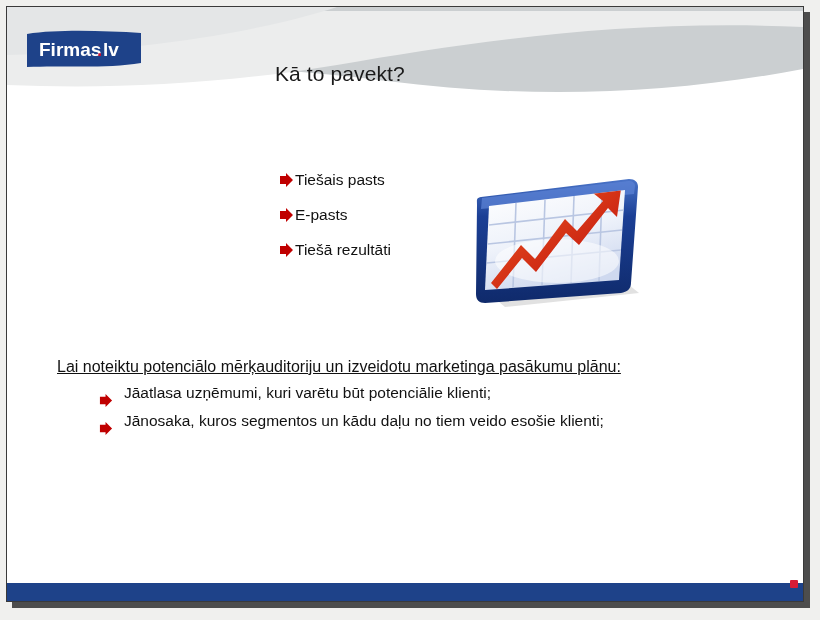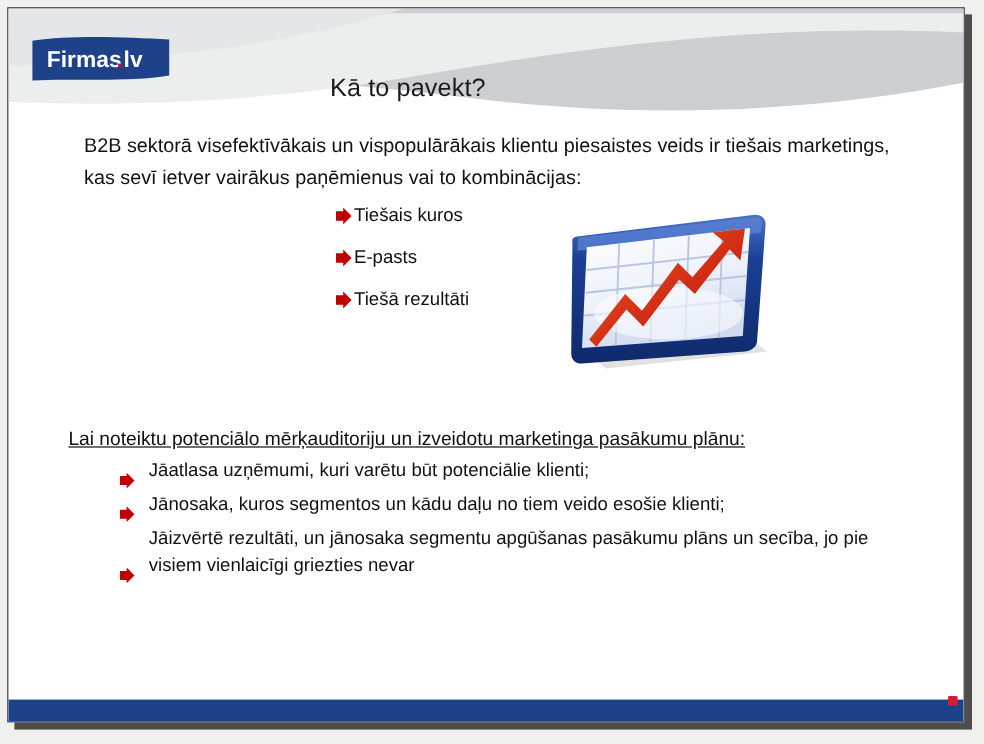--- a/index.html
+++ b/index.html
@@ -197,30 +197,29 @@
       <svg width="118" height="42" viewBox="0 0 118 42">
         <path d="M2,5 C35,0 80,2 116,4 L116,34 C80,40 35,36 2,38 Z" fill="#1e4289"></path>
         <text x="14" y="27" font-family="Liberation Sans, sans-serif" font-size="19" font-weight="bold" fill="#ffffff">Firmas</text>
         <text x="72" y="27" font-family="Liberation Sans, sans-serif" font-size="19" font-weight="bold" fill="#cc0f2e">.</text>
         <text x="78" y="27" font-family="Liberation Sans, sans-serif" font-size="19" font-weight="bold" fill="#ffffff">lv</text>
       </svg>
     </div>
 
     <div class="slide-title">Kā to pavekt?</div>
 
-    <div class="intro">B2B sektorā visefektīvākais un vispopulārākais klientu piesaistes veids ir tiešais marketings, kas sevī ietver vairākus paņēmienus vai to kombinācijas:</div>
 
     <ul class="channel-list">
       <li>
         <span class="arrow-bullet">
           <svg width="15" height="16" viewBox="0 0 15 16">
             <path d="M1,4 L7,4 L7,1 L14,8 L7,15 L7,12 L1,12 Z" fill="#c00000"></path>
           </svg>
         </span>
-        <span>Tiešais kuros</span>
+        <span>Tiešais pasts</span>
       </li>
       <li>
         <span class="arrow-bullet">
           <svg width="15" height="16" viewBox="0 0 15 16">
             <path d="M1,4 L7,4 L7,1 L14,8 L7,15 L7,12 L1,12 Z" fill="#c00000"></path>
           </svg>
         </span>
         <span>E-pasts</span>
       </li>
       <li>
@@ -296,27 +295,19 @@
         <span class="plan-text">Jāatlasa uzņēmumi, kuri varētu būt potenciālie klienti;</span>
       </li>
       <li>
         <span class="arrow-bullet">
           <svg width="14" height="15" viewBox="0 0 15 16">
             <path d="M1,4 L7,4 L7,1 L14,8 L7,15 L7,12 L1,12 Z" fill="#c00000"></path>
           </svg>
         </span>
         <span class="plan-text">Jānosaka, kuros segmentos un kādu daļu no tiem veido esošie klienti;</span>
       </li>
-      <li>
-        <span class="arrow-bullet">
-          <svg width="14" height="15" viewBox="0 0 15 16">
-            <path d="M1,4 L7,4 L7,1 L14,8 L7,15 L7,12 L1,12 Z" fill="#c00000"></path>
-          </svg>
-        </span>
-        <span class="plan-text">Jāizvērtē  rezultāti, un jānosaka segmentu apgūšanas pasākumu plāns un secība, jo pie visiem vienlaicīgi griezties nevar</span>
-      </li>
     </ul>
 
     <div class="footer-bar"></div>
     <div class="footer-dot"></div>
 
   </div>
 </div>
 
 </body></html>

